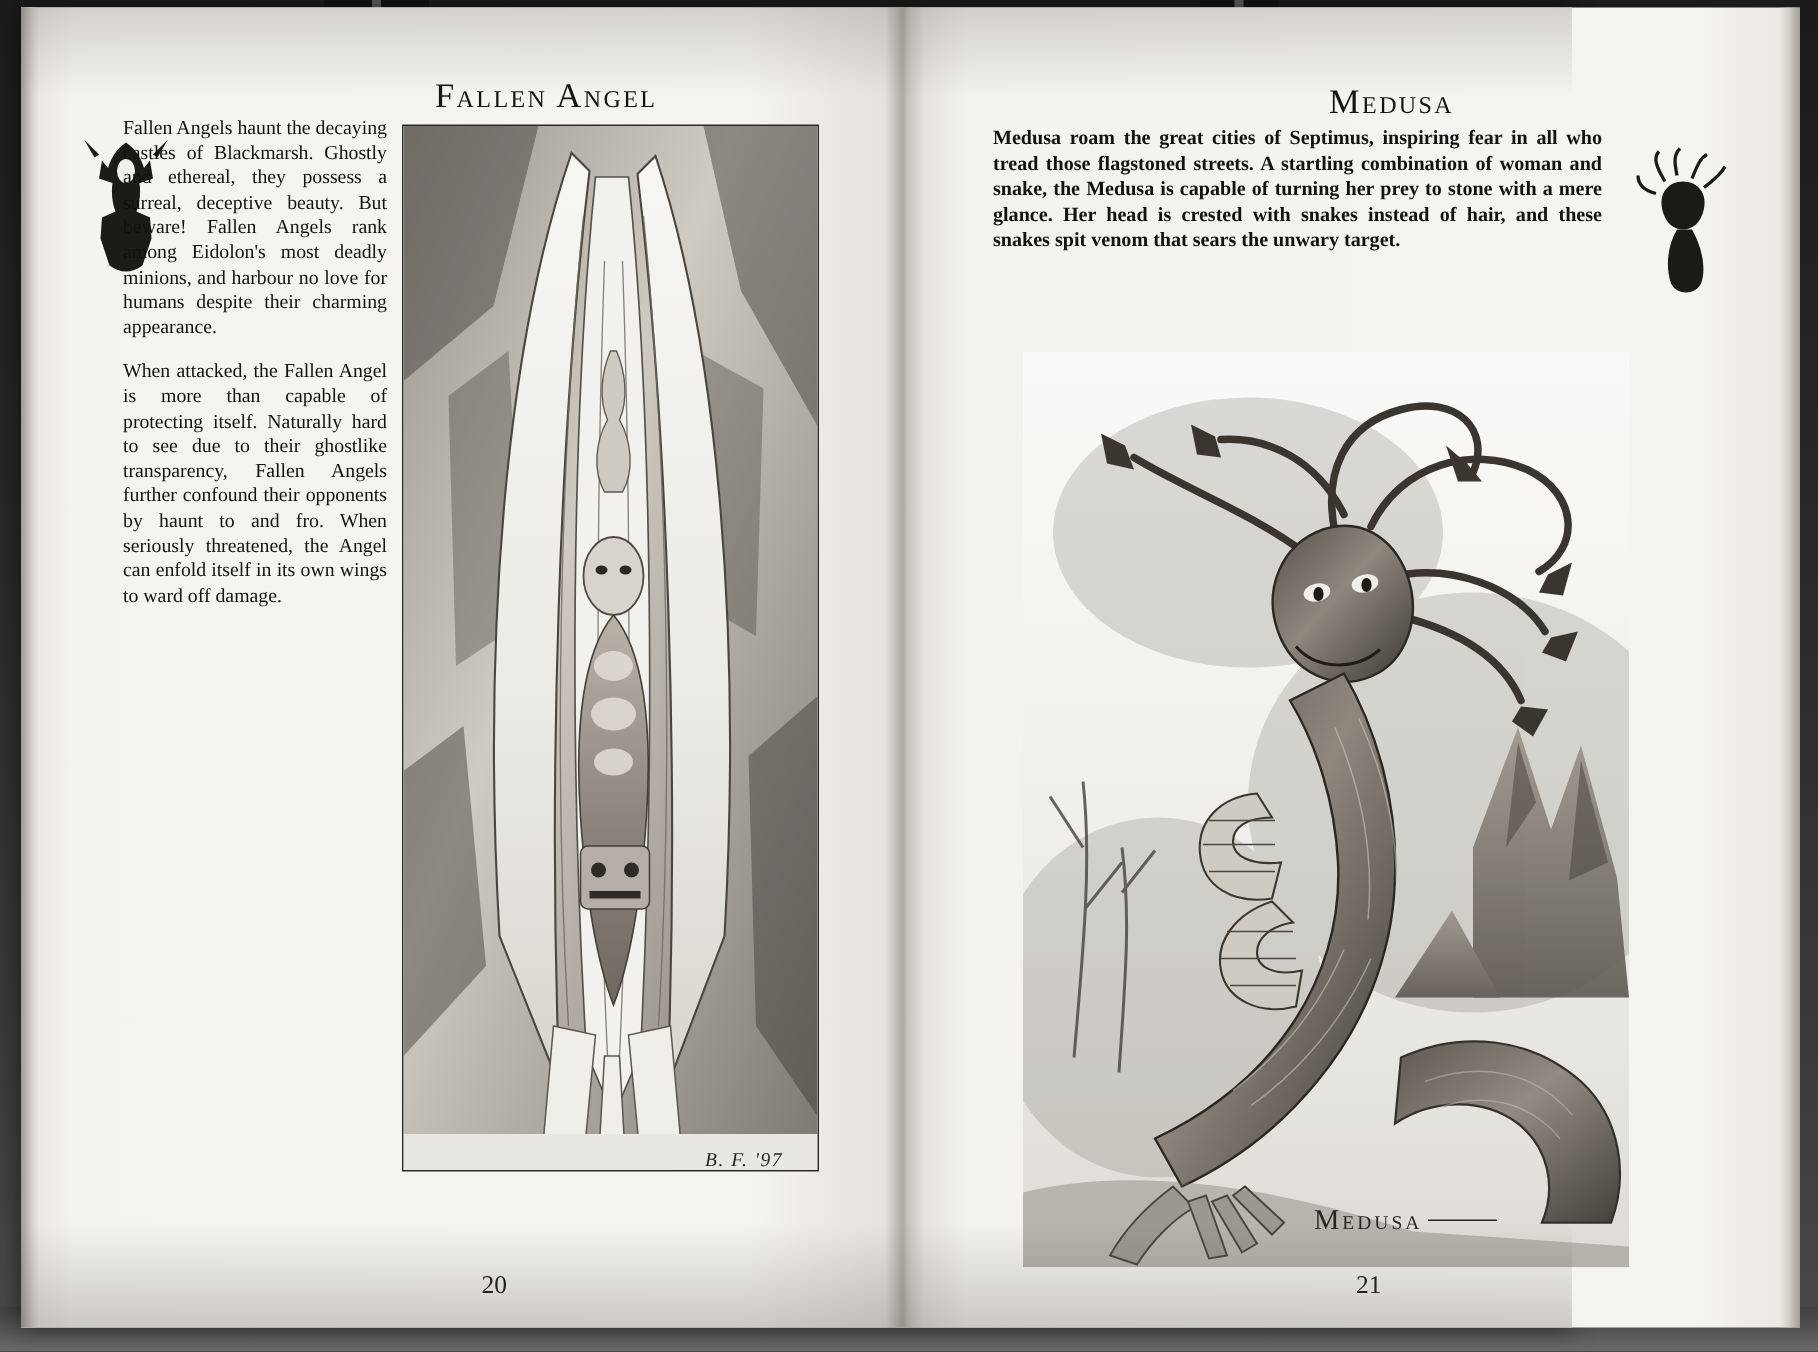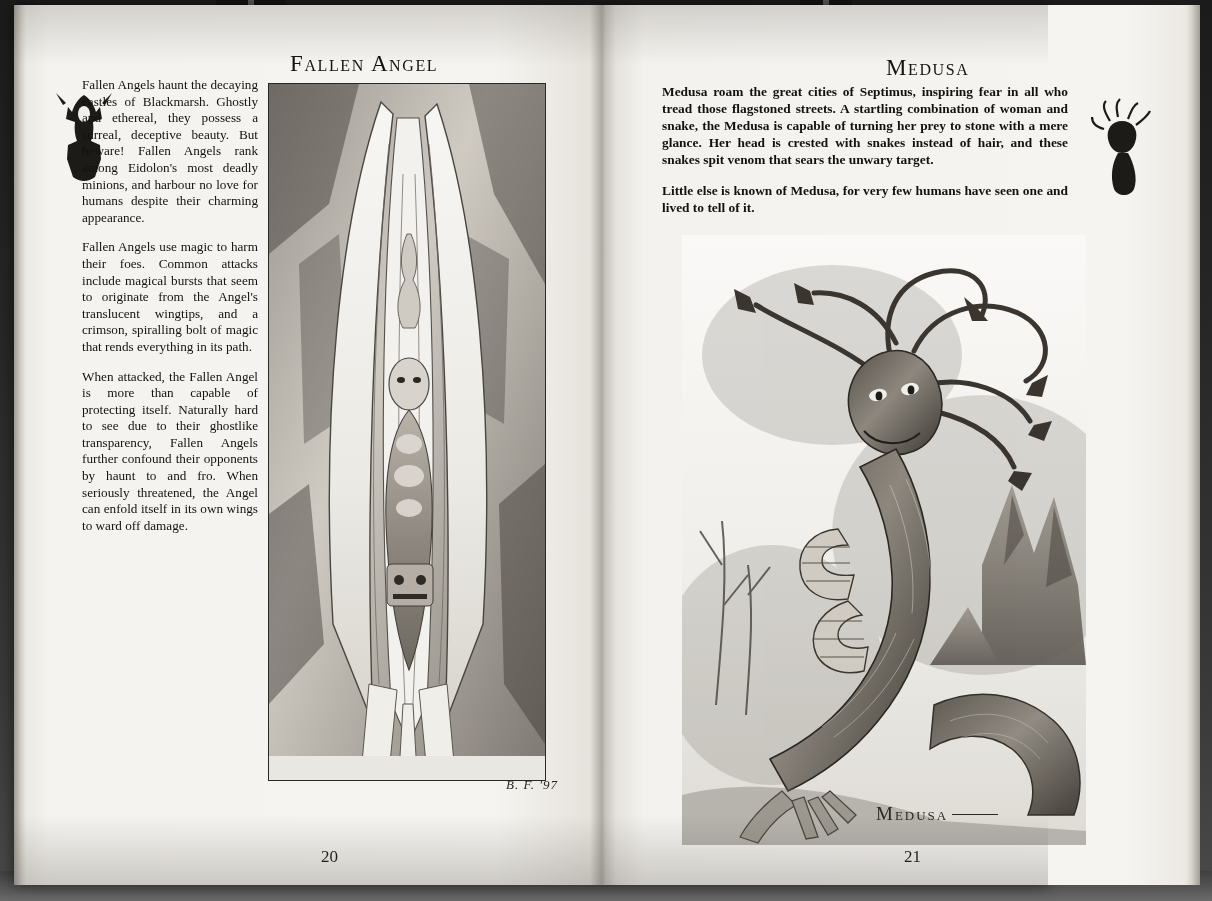--- a/index.html
+++ b/index.html
@@ -187,25 +187,24 @@
   }
   .plate svg { display: block; width: 100%; height: 100%; }
 
   .sig {
     position: absolute;
     font-family: "Liberation Serif", serif;
     color: #2a2722;
     font-style: italic;
   }
   .sig-left {
-    left: 492px;
+    left: 456px;
     top: 760px;
     font-size: 13px;
     letter-spacing: 1px;
-    margin-top: 12px;
   }
   .sig-right {
     left: 862px;
     top: 798px;
     font-size: 19px;
     letter-spacing: 2px;
     font-variant: small-caps;
     font-style: normal;
   }
   .sig-right .rule {
@@ -275,21 +274,20 @@
           <path d="M51 16 L58 4 L48 14 Z"></path>
         </g>
         <g fill="#f2f0ec">
           <ellipse cx="30" cy="25" rx="6" ry="8"></ellipse>
         </g>
       </svg>
     </div>
 
     <div class="col-left">
       <p class="first">Fallen Angels haunt the decaying castles of Blackmarsh. Ghostly and ethereal, they possess a surreal, deceptive beauty. But beware! Fallen Angels rank among Eidolon's most deadly minions, and harbour no love for humans despite their charming appearance.</p>
-      <p>Fallen Angels use magic to harm their foes. Common attacks include magical bursts that seem to originate from the Angel's translucent wingtips, and a crimson, spiralling bolt of magic that rends everything in its path.</p>
       <p>When attacked, the Fallen Angel is more than capable of protecting itself. Naturally hard to see due to their ghostlike transparency, Fallen Angels further confound their opponents by haunt to and fro. When seriously threatened, the Angel can enfold itself in its own wings to ward off damage.</p>
     </div>
 
     <div class="plate plate-left">
       <svg viewBox="0 0 276 696" xmlns="http://www.w3.org/2000/svg" preserveAspectRatio="none">
         <defs>
           <linearGradient id="bgL" x1="0" y1="0" x2="1" y2="1">
             <stop offset="0%" stop-color="#9a958e"></stop>
             <stop offset="40%" stop-color="#cfcac2"></stop>
             <stop offset="100%" stop-color="#7d7871"></stop>
@@ -373,21 +371,20 @@
         </g>
         <g fill="#1d1b18">
           <path d="M32 24 C22 24 16 32 18 42 C20 52 26 56 32 56 C38 56 44 52 46 42 C48 32 42 24 32 24 Z"></path>
           <path d="M28 56 C22 66 20 80 24 92 C28 100 40 100 44 92 C48 82 44 66 38 56 Z"></path>
         </g>
       </svg>
     </div>
 
     <div class="col-right">
       <p>Medusa roam the great cities of Septimus, inspiring fear in all who tread those flagstoned streets. A startling combination of woman and snake, the Medusa is capable of turning her prey to stone with a mere glance. Her head is crested with snakes instead of hair, and these snakes spit venom that sears the unwary target.</p>
-      <p>Little else is known of Medusa, for very few humans have seen one and lived to tell of it.</p>
     </div>
 
     <div class="plate plate-right">
       <svg viewBox="0 0 404 610" xmlns="http://www.w3.org/2000/svg" preserveAspectRatio="none">
         <defs>
           <linearGradient id="bgR" x1="0" y1="0" x2="0" y2="1">
             <stop offset="0%" stop-color="#faf9f7"></stop>
             <stop offset="55%" stop-color="#efeeea"></stop>
             <stop offset="100%" stop-color="#dedbd5"></stop>
           </linearGradient>

